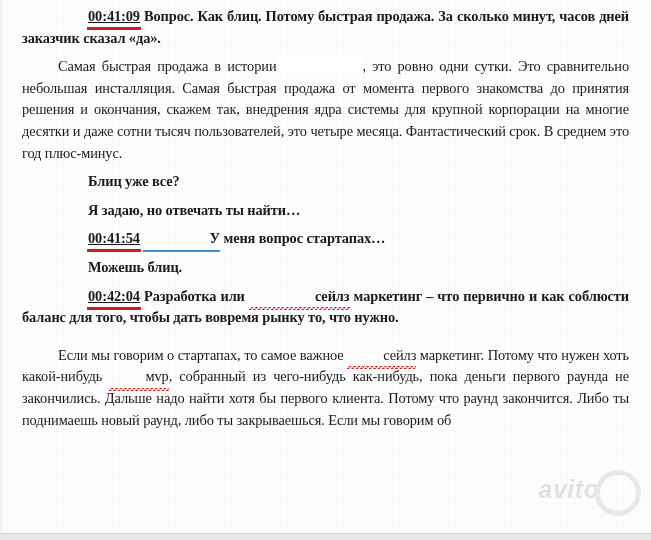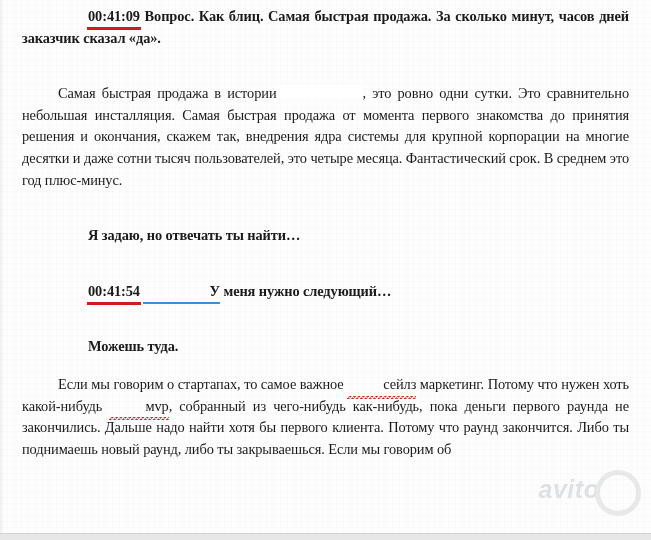--- a/index.html
+++ b/index.html
@@ -56,29 +56,30 @@
     text-indent: 36px;
   }
 
   p.hang {
     
     padding-left: 0;
     text-indent: 66px;
   }
 
   p.spacer-before {
-    margin-top: 34px;
+    margin-top: 7px;
   }
   p.spacer-small {
     margin-top: 16px;
   }
 
   
   .ts {
     font-weight: bold;
+    text-decoration: underline;
     text-decoration-thickness: 1px;
     text-underline-offset: 1px;
     position: relative;
     white-space: nowrap;
   }
   .ts::after {
     content: "";
     position: absolute;
     left: -1px;
     right: -1px;
@@ -185,33 +186,35 @@
     pointer-events: none;
   }
 </style>
 </head>
 <body>
 
 <div id="page">
 
   <div id="doc">
 
-    <p class="bold hang"><span class="ts">00:41:09</span><span> Вопрос. Как блиц. Самая быстрая продажа. За сколько минут, часов дней заказчик сказал «да».</span></p>
+    <p class="bold hang"><span class="ts">00:41:09</span><span> Вопрос. Как блиц. Потому быстрая продажа. За сколько минут, часов дней заказчик сказал «да».</span></p>
 
     <p class="indent spacer-before"><span>Самая быстрая продажа в истории</span><span class="redacted"></span><span>, это ровно одни сутки. Это сравнительно небольшая инсталляция. Самая быстрая продажа от момента первого знакомства до принятия решения и окончания, скажем так, внедрения ядра системы для крупной корпорации на многие десятки и даже сотни тысяч пользователей, это четыре месяца. Фантастический срок. В среднем это год плюс-минус.</span></p>
 
+    <p class="bold hang spacer-before"><span>Блиц уже все?</span></p>
 
     <p class="bold hang spacer-before"><span>Я задаю, но отвечать ты найти…</span></p>
 
 
-    <p class="bold hang spacer-before"><span class="ts">00:41:54</span><span>&nbsp;</span><span class="blueline">У</span><span> меня нужно следующий…</span></p>
-
-    <p class="bold hang spacer-before"><span>Можешь туда.</span></p>
-
-
+    <p class="bold hang spacer-before"><span class="ts">00:41:54</span><span>&nbsp;</span><span class="blueline">У</span><span> меня вопрос стартапах…</span></p>
+
+    <p class="bold hang spacer-before"><span>Можешь блиц.</span></p>
+
+
+    <p class="bold hang spacer-before"><span class="ts">00:42:04</span><span> Разработка или </span><span class="sp">сейлз</span><span> маркетинг – что первично и как соблюсти баланс для того, чтобы дать вовремя рынку то, что нужно.</span></p>
 
     <p class="indent spacer-small"><span>Если мы говорим о стартапах, то самое важное </span><span class="sp">сейлз</span><span> маркетинг. Потому что нужен хоть какой-нибудь </span><span class="sp">мvр</span><span>, собранный из чего-нибудь как-нибудь, пока деньги первого раунда не закончились. Дальше надо найти хотя бы первого клиента. Потому что раунд закончится. Либо ты поднимаешь новый раунд, либо ты закрываешься. Если мы говорим об </span></p>
 
   </div>
 
   <div id="left-shadow"></div>
 
   <div id="watermark">
     <div class="wm-text">avito</div>
     <div class="wm-ring"></div>

